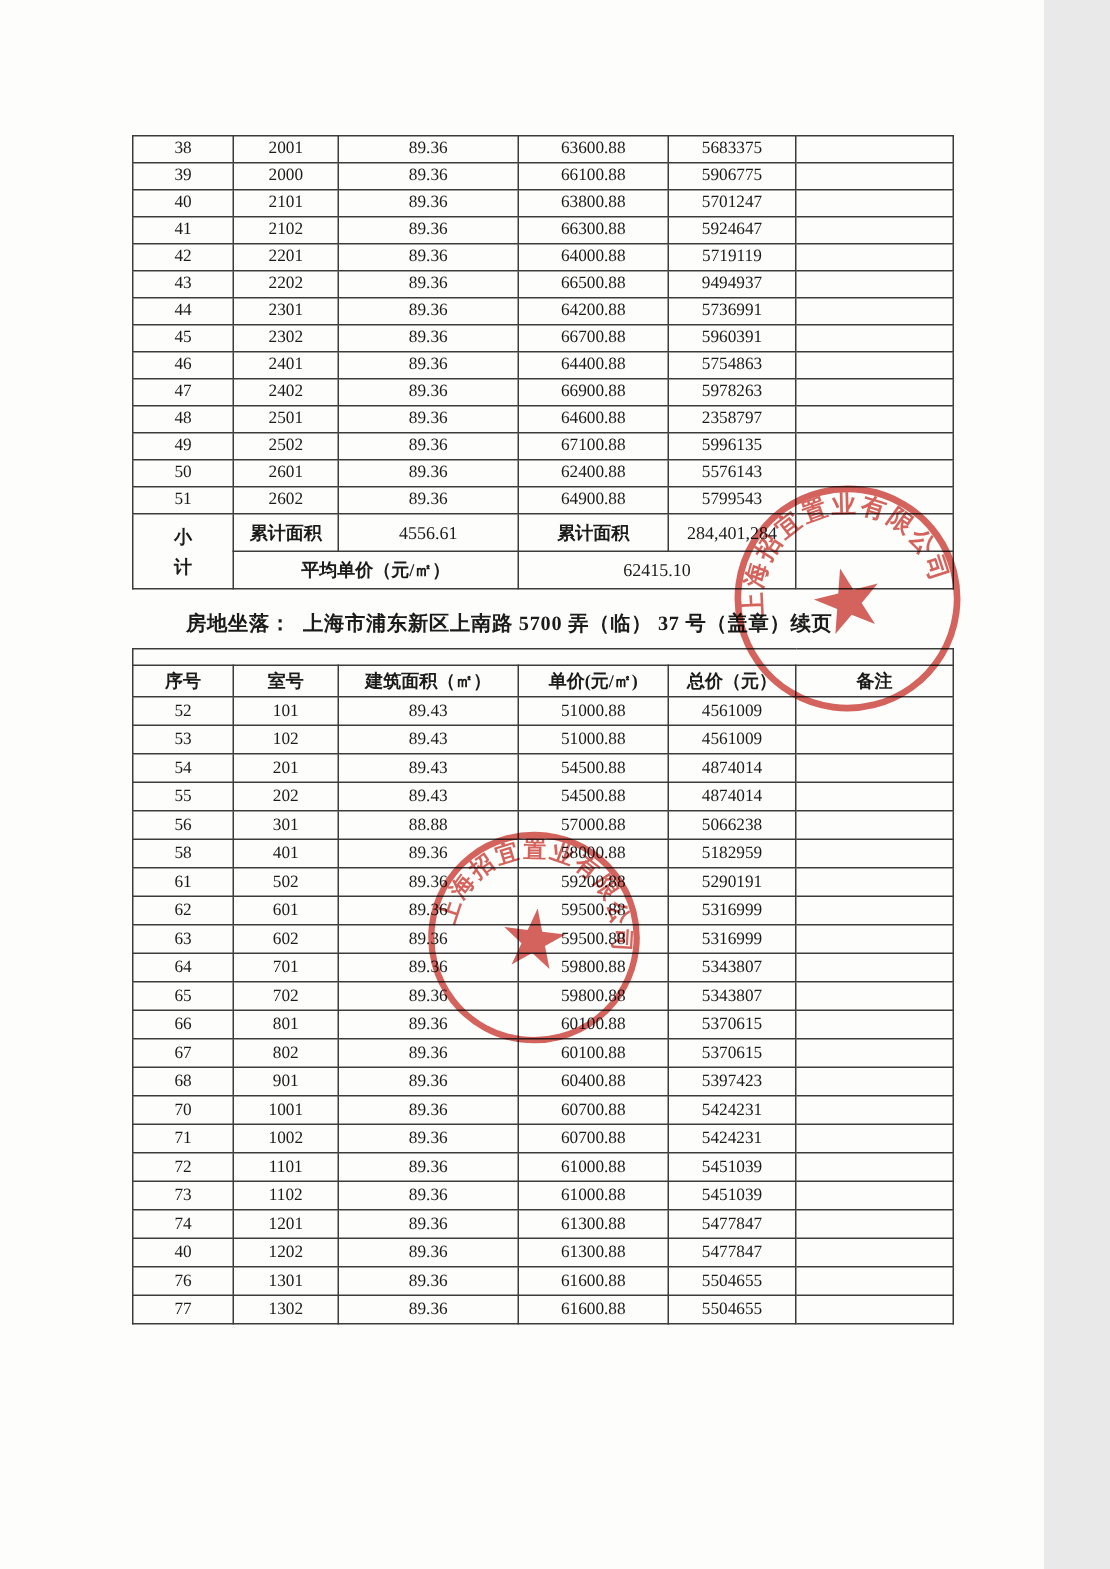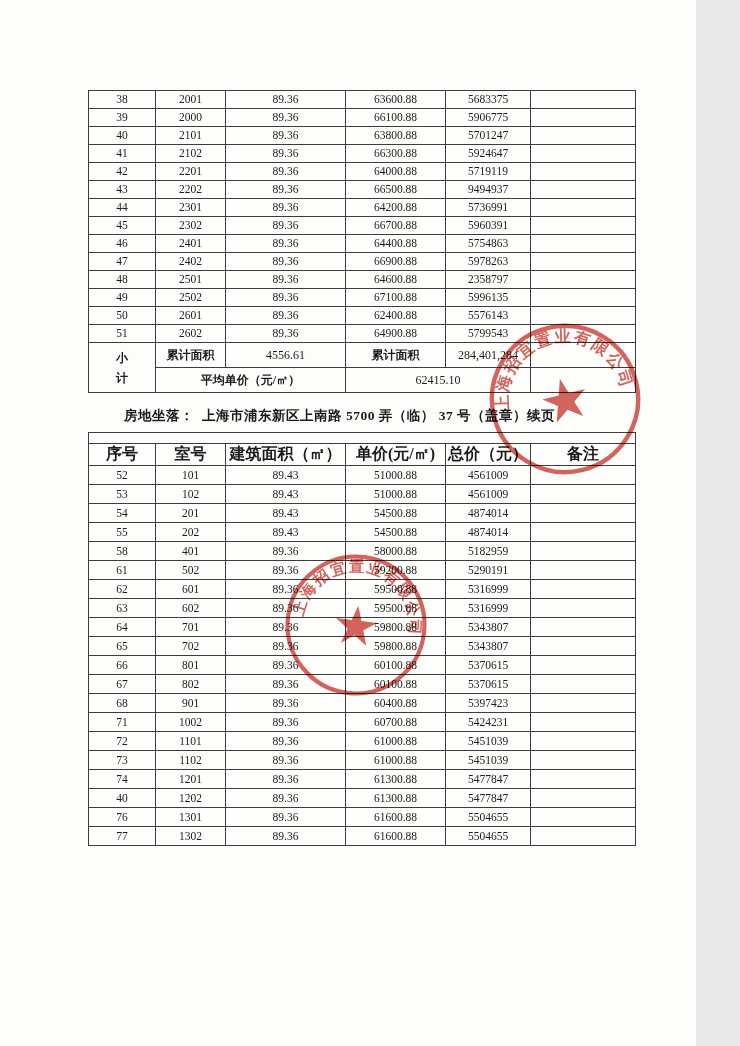--- a/index.html
+++ b/index.html
@@ -25,21 +25,21 @@
   }
   .tbl-top tbody.rows td { height:17px; line-height:17px; }
   .tbl-bottom tbody.rows td { height:18px; line-height:18px; }
   .subtotal td { height:25px; font-size:12px; }
   .subtotal .lbl { font-weight:bold; }
   .subtotal-name {
     font-size:14px; font-weight:bold;
     white-space:pre-line; line-height:20px;
   }
   .spacer-row td { height:11px; border:1px solid #3c3c3c; }
-  .head-row td { height:21px; font-weight:bold; font-size:16px; }
+  .head-row td { height:21px; font-weight:bold; font-size:12px; }
   .location-line {
     width:547px; margin:14px 0 7px 0; padding-left:36px;
     font-size:13.5px; font-weight:bold; letter-spacing:.5px;
     white-space:nowrap;
   }
   .location-line .loc-label { margin-right:8px; }
   .stamp {
     position:absolute; pointer-events:none;
     opacity:.78; mix-blend-mode:multiply;
   }
@@ -245,20 +245,28 @@
         </tr>
         <tr>
           <td>55</td>
           <td>202</td>
           <td>89.43</td>
           <td>54500.88</td>
           <td>4874014</td>
           <td></td>
         </tr>
         <tr>
+          <td>56</td>
+          <td>301</td>
+          <td>88.88</td>
+          <td>57000.88</td>
+          <td>5066238</td>
+          <td></td>
+        </tr>
+        <tr>
           <td>58</td>
           <td>401</td>
           <td>89.36</td>
           <td>58000.88</td>
           <td>5182959</td>
           <td></td>
         </tr>
         <tr>
           <td>61</td>
           <td>502</td>
@@ -314,20 +322,28 @@
           <td>60100.88</td>
           <td>5370615</td>
           <td></td>
         </tr>
         <tr>
           <td>68</td>
           <td>901</td>
           <td>89.36</td>
           <td>60400.88</td>
           <td>5397423</td>
+          <td></td>
+        </tr>
+        <tr>
+          <td>70</td>
+          <td>1001</td>
+          <td>89.36</td>
+          <td>60700.88</td>
+          <td>5424231</td>
           <td></td>
         </tr>
         <tr>
           <td>71</td>
           <td>1002</td>
           <td>89.36</td>
           <td>60700.88</td>
           <td>5424231</td>
           <td></td>
         </tr>

